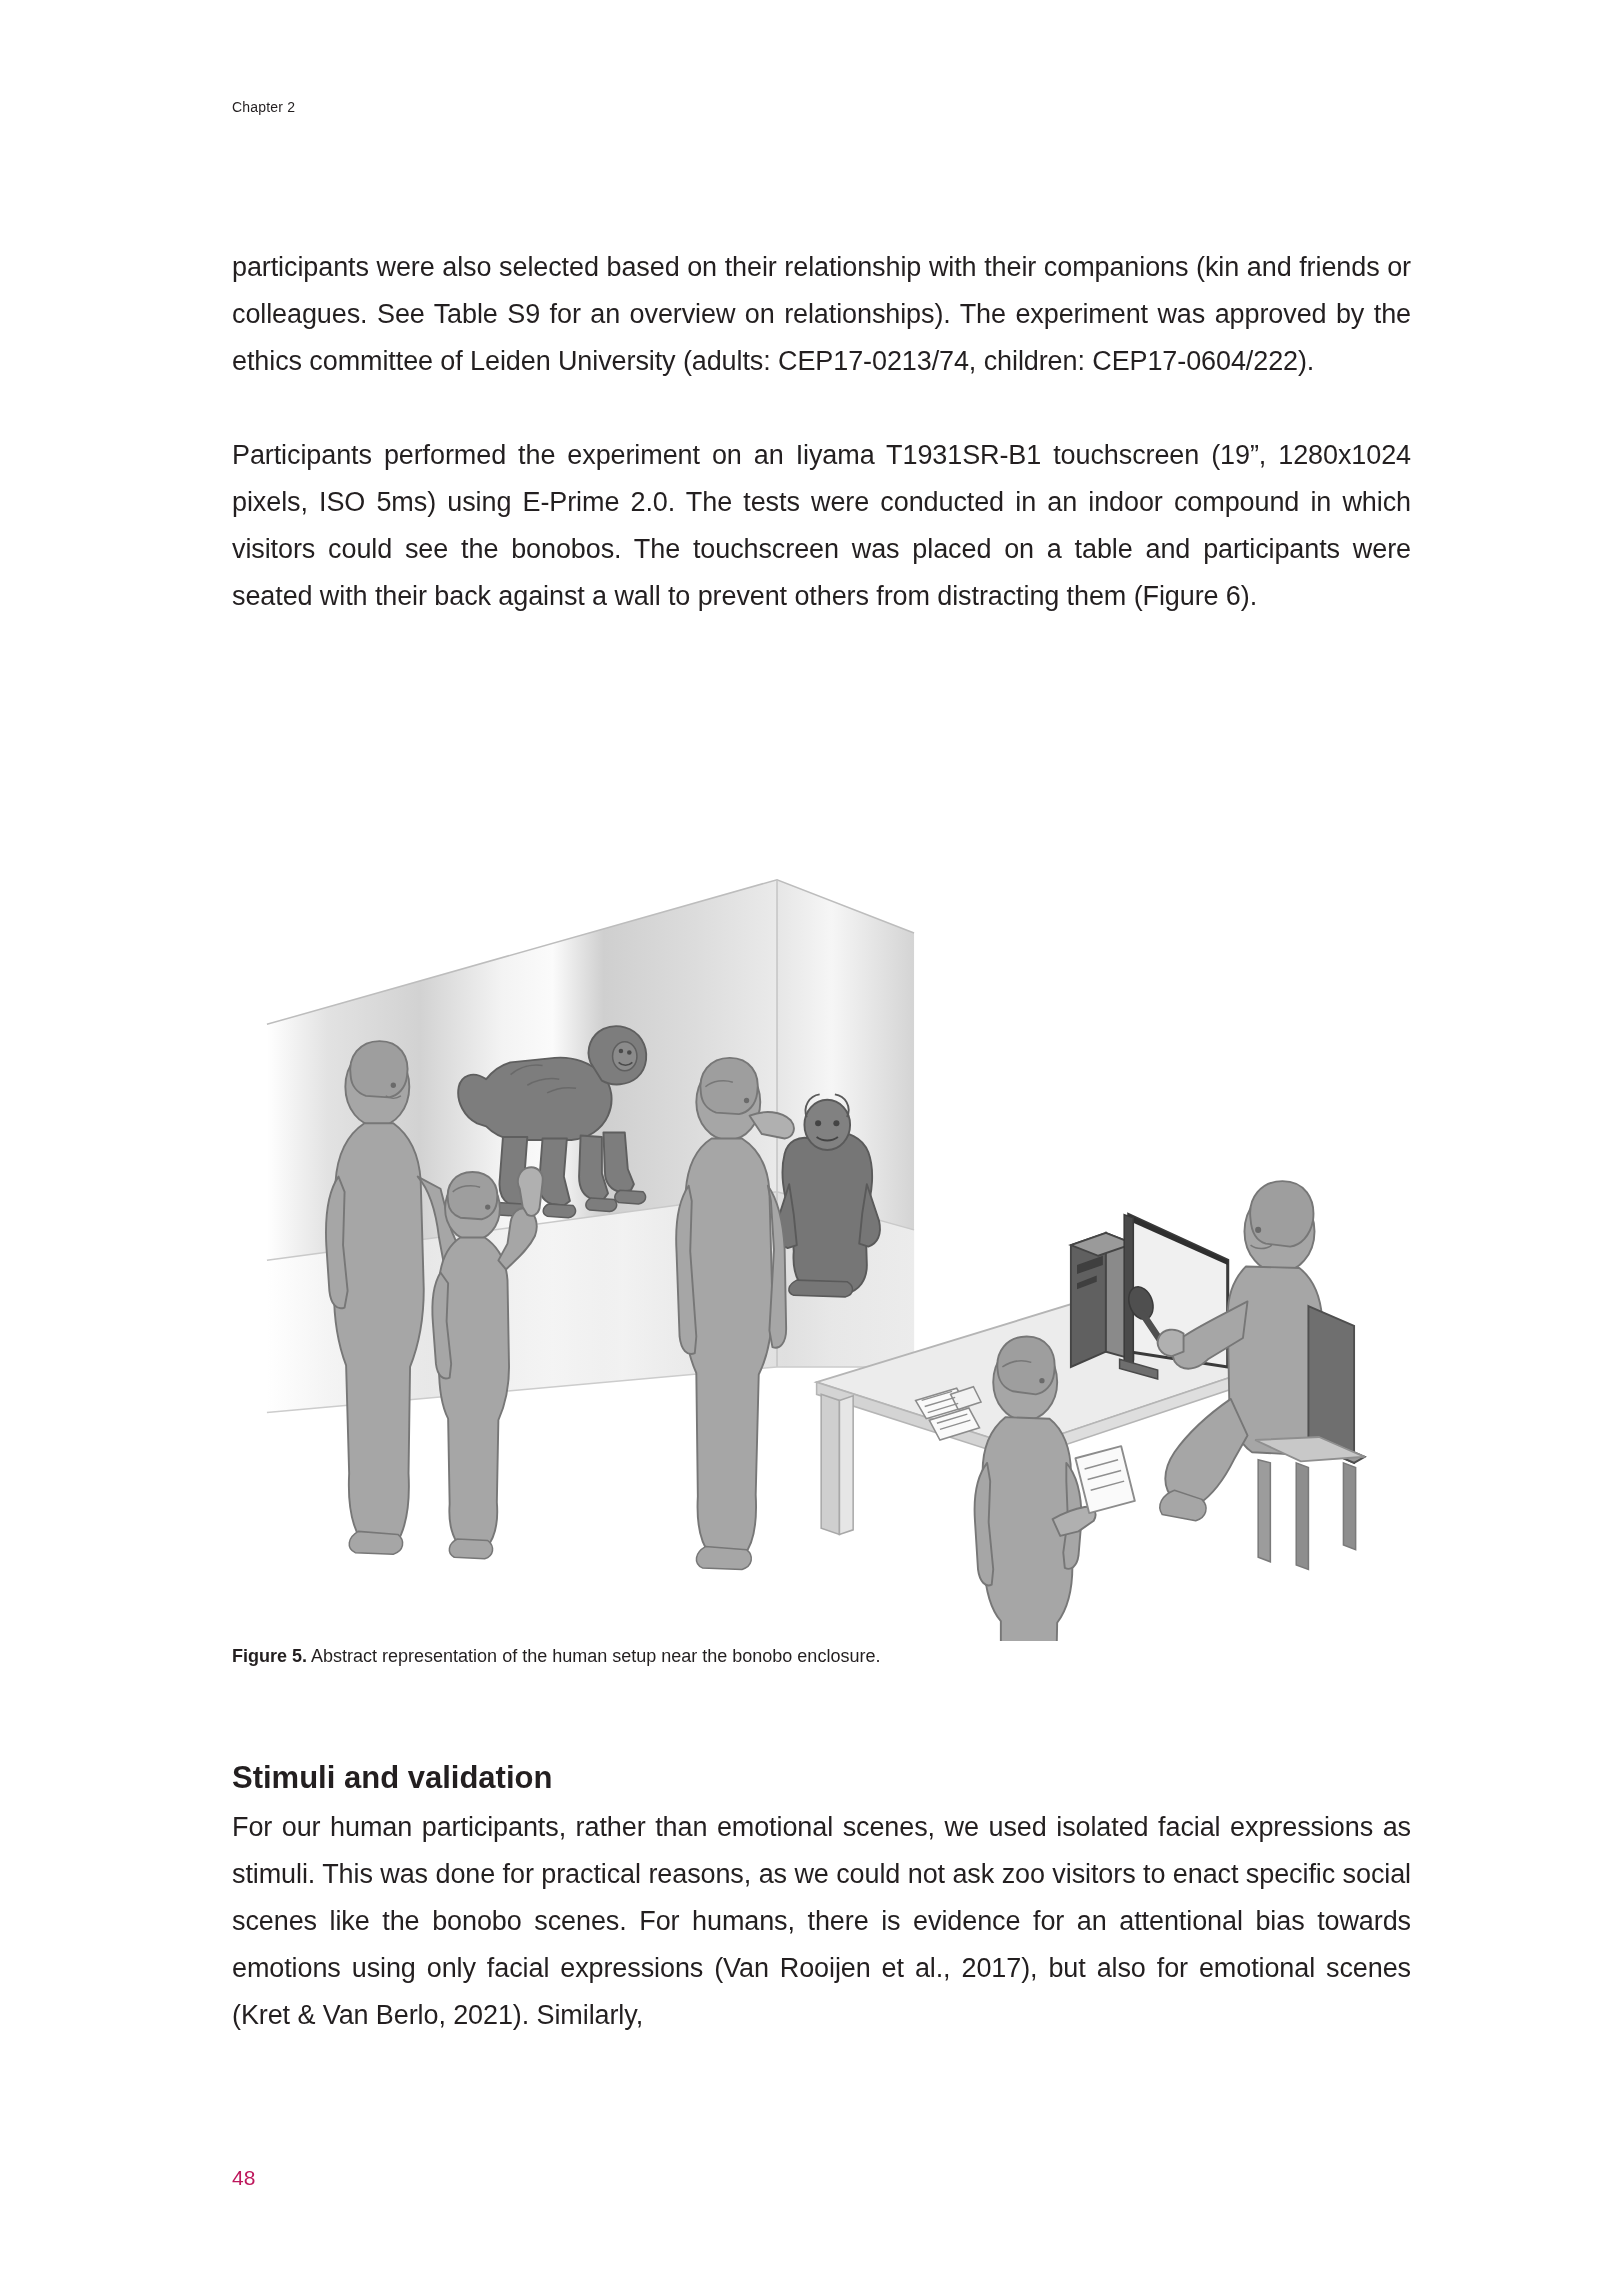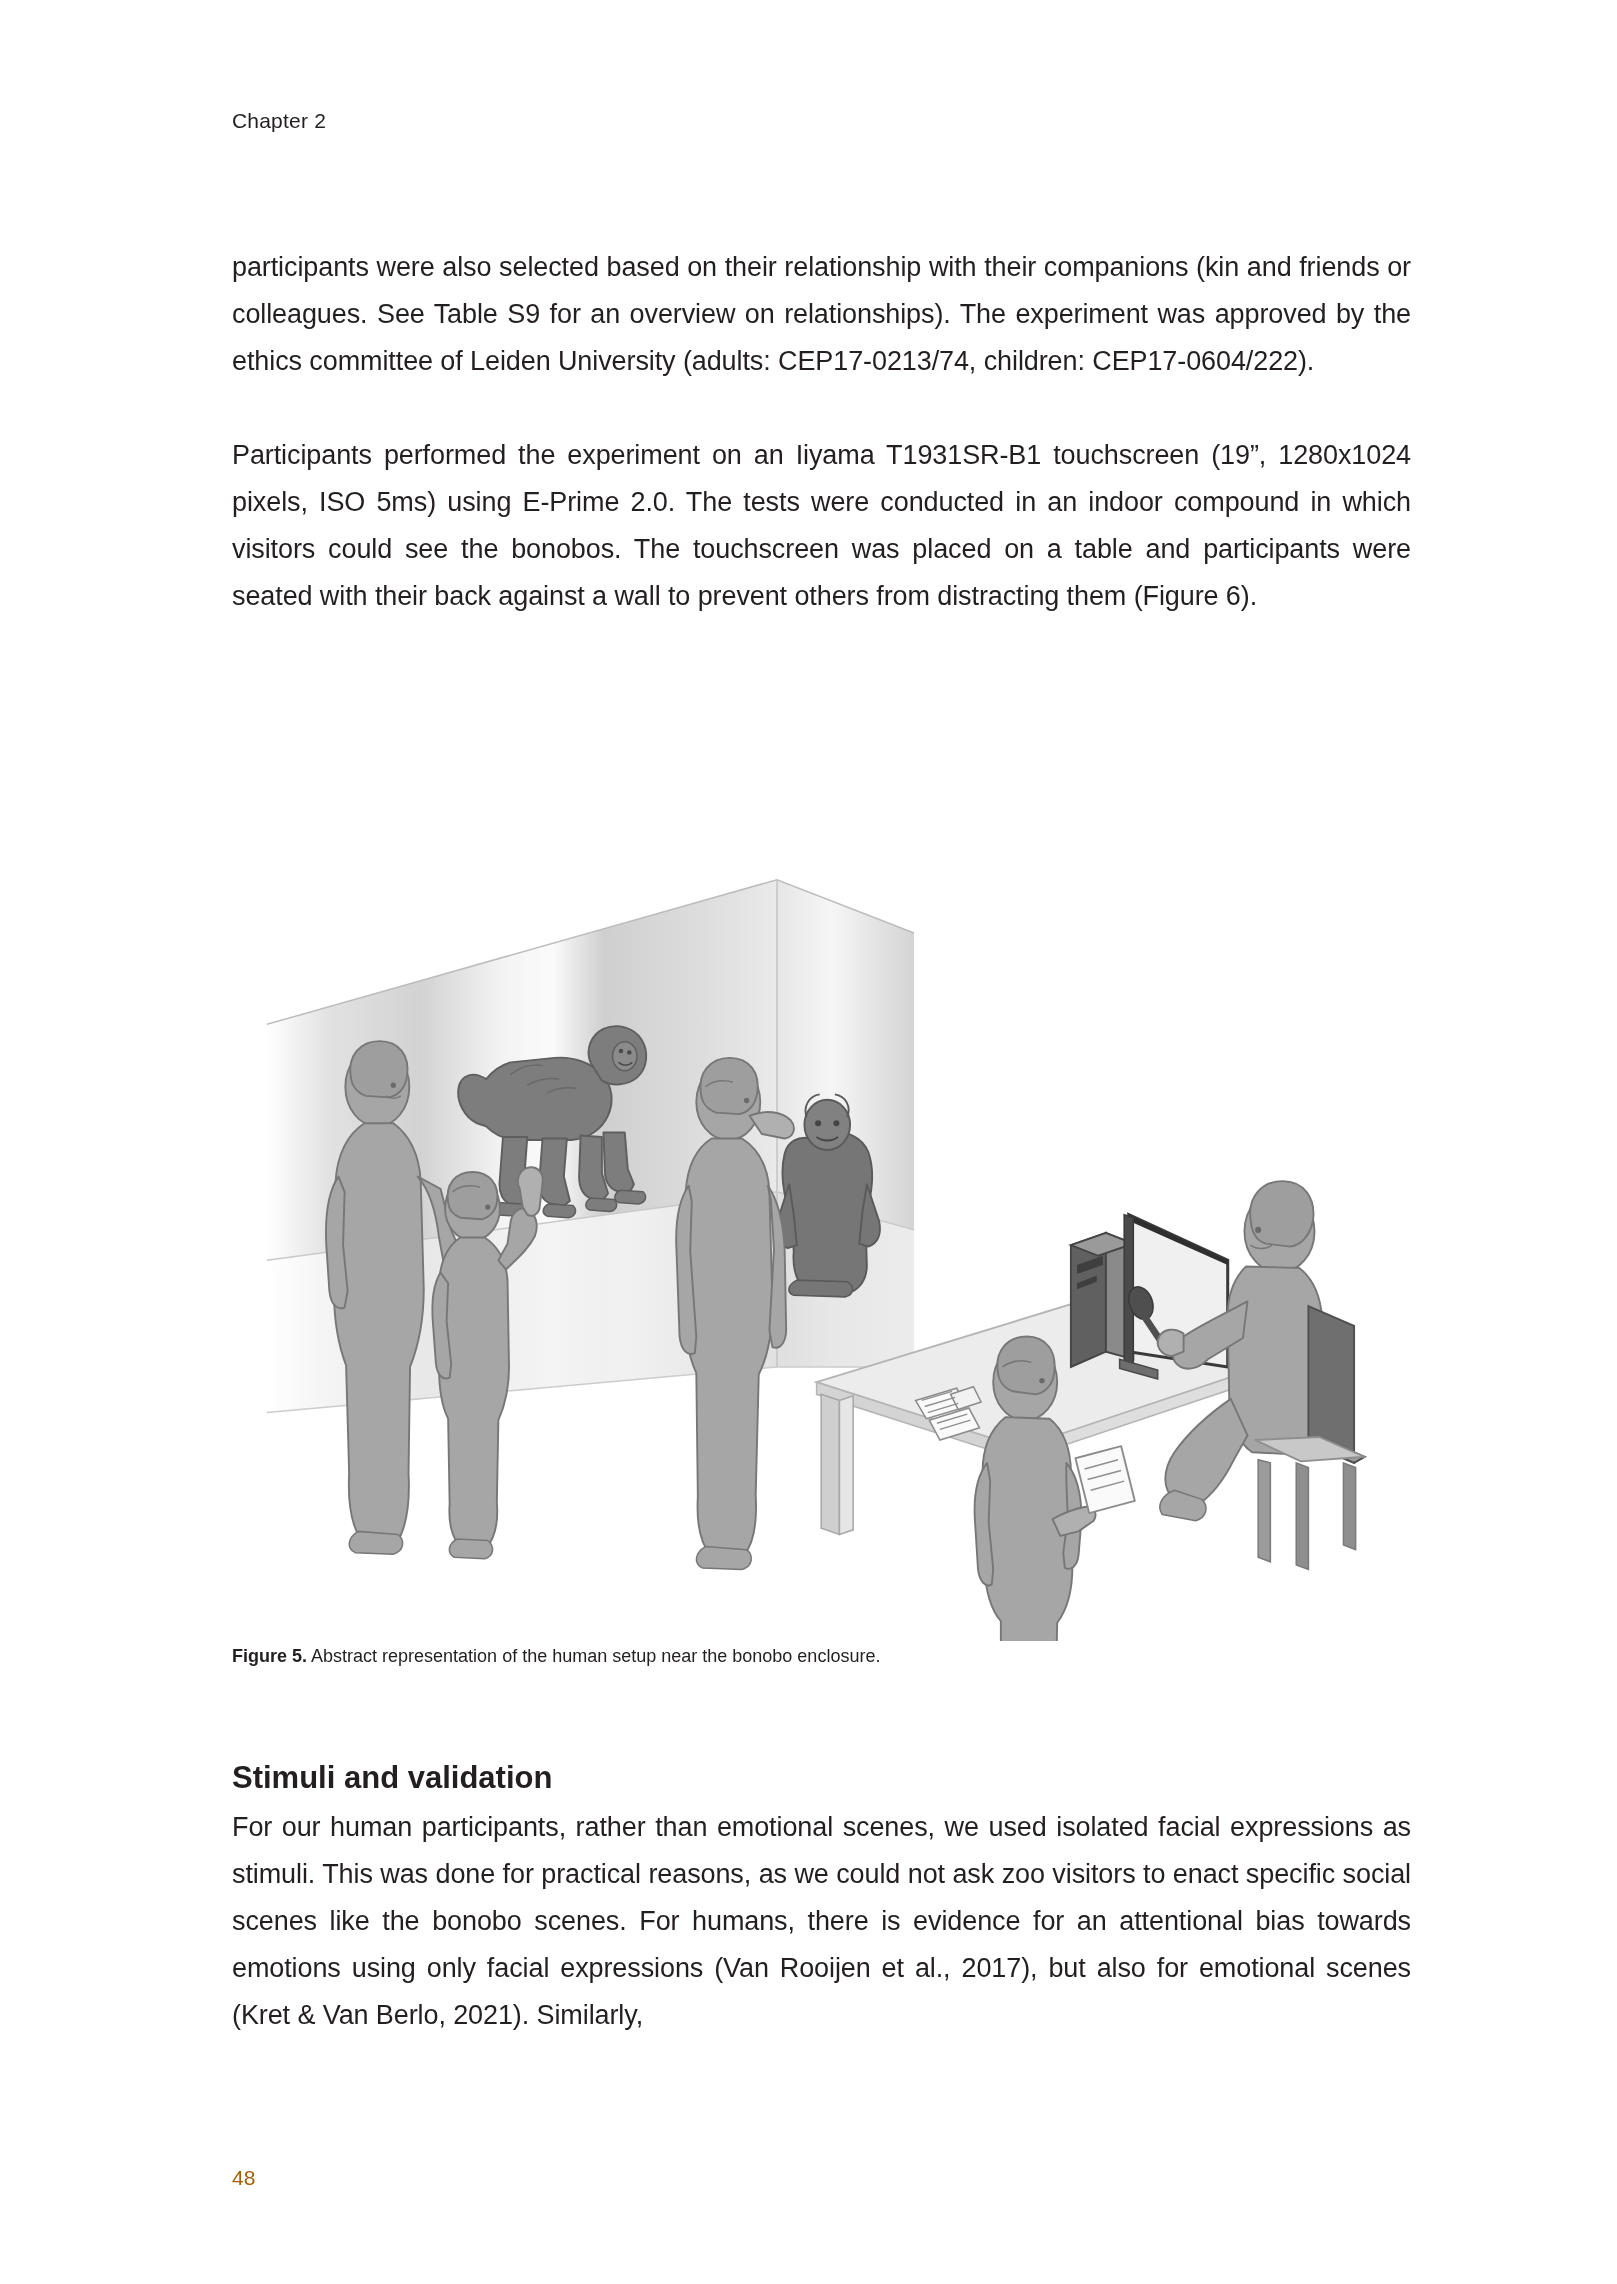--- a/index.html
+++ b/index.html
@@ -15,22 +15,22 @@
     position: relative;
     width: 1618px;
     height: 2284px;
     background: #ffffff;
     box-sizing: border-box;
     overflow: hidden;
   }
   .running-head {
     position: absolute;
     left: 232px;
-    top: 109px;
-    font-size: 21px;
+    top: 99px;
+    font-size: 14px;
     letter-spacing: 0.2px;
     color: #231f20;
   }
   .content {
     position: absolute;
     left: 232px;
     top: 244px;
     width: 1179px;
   }
   p.body-text {
@@ -76,21 +76,21 @@
     color: #231f20;
   }
   .figure-caption b {
     font-weight: bold;
   }
   .page-number {
     position: absolute;
     left: 232px;
     top: 2166px;
     font-size: 21px;
-    color: #a16207;
+    color: #be185d;
   }
   svg.scene {
     display: block;
     width: 100%;
     height: 100%;
   }
 </style>
 </head>
 <body>
 

